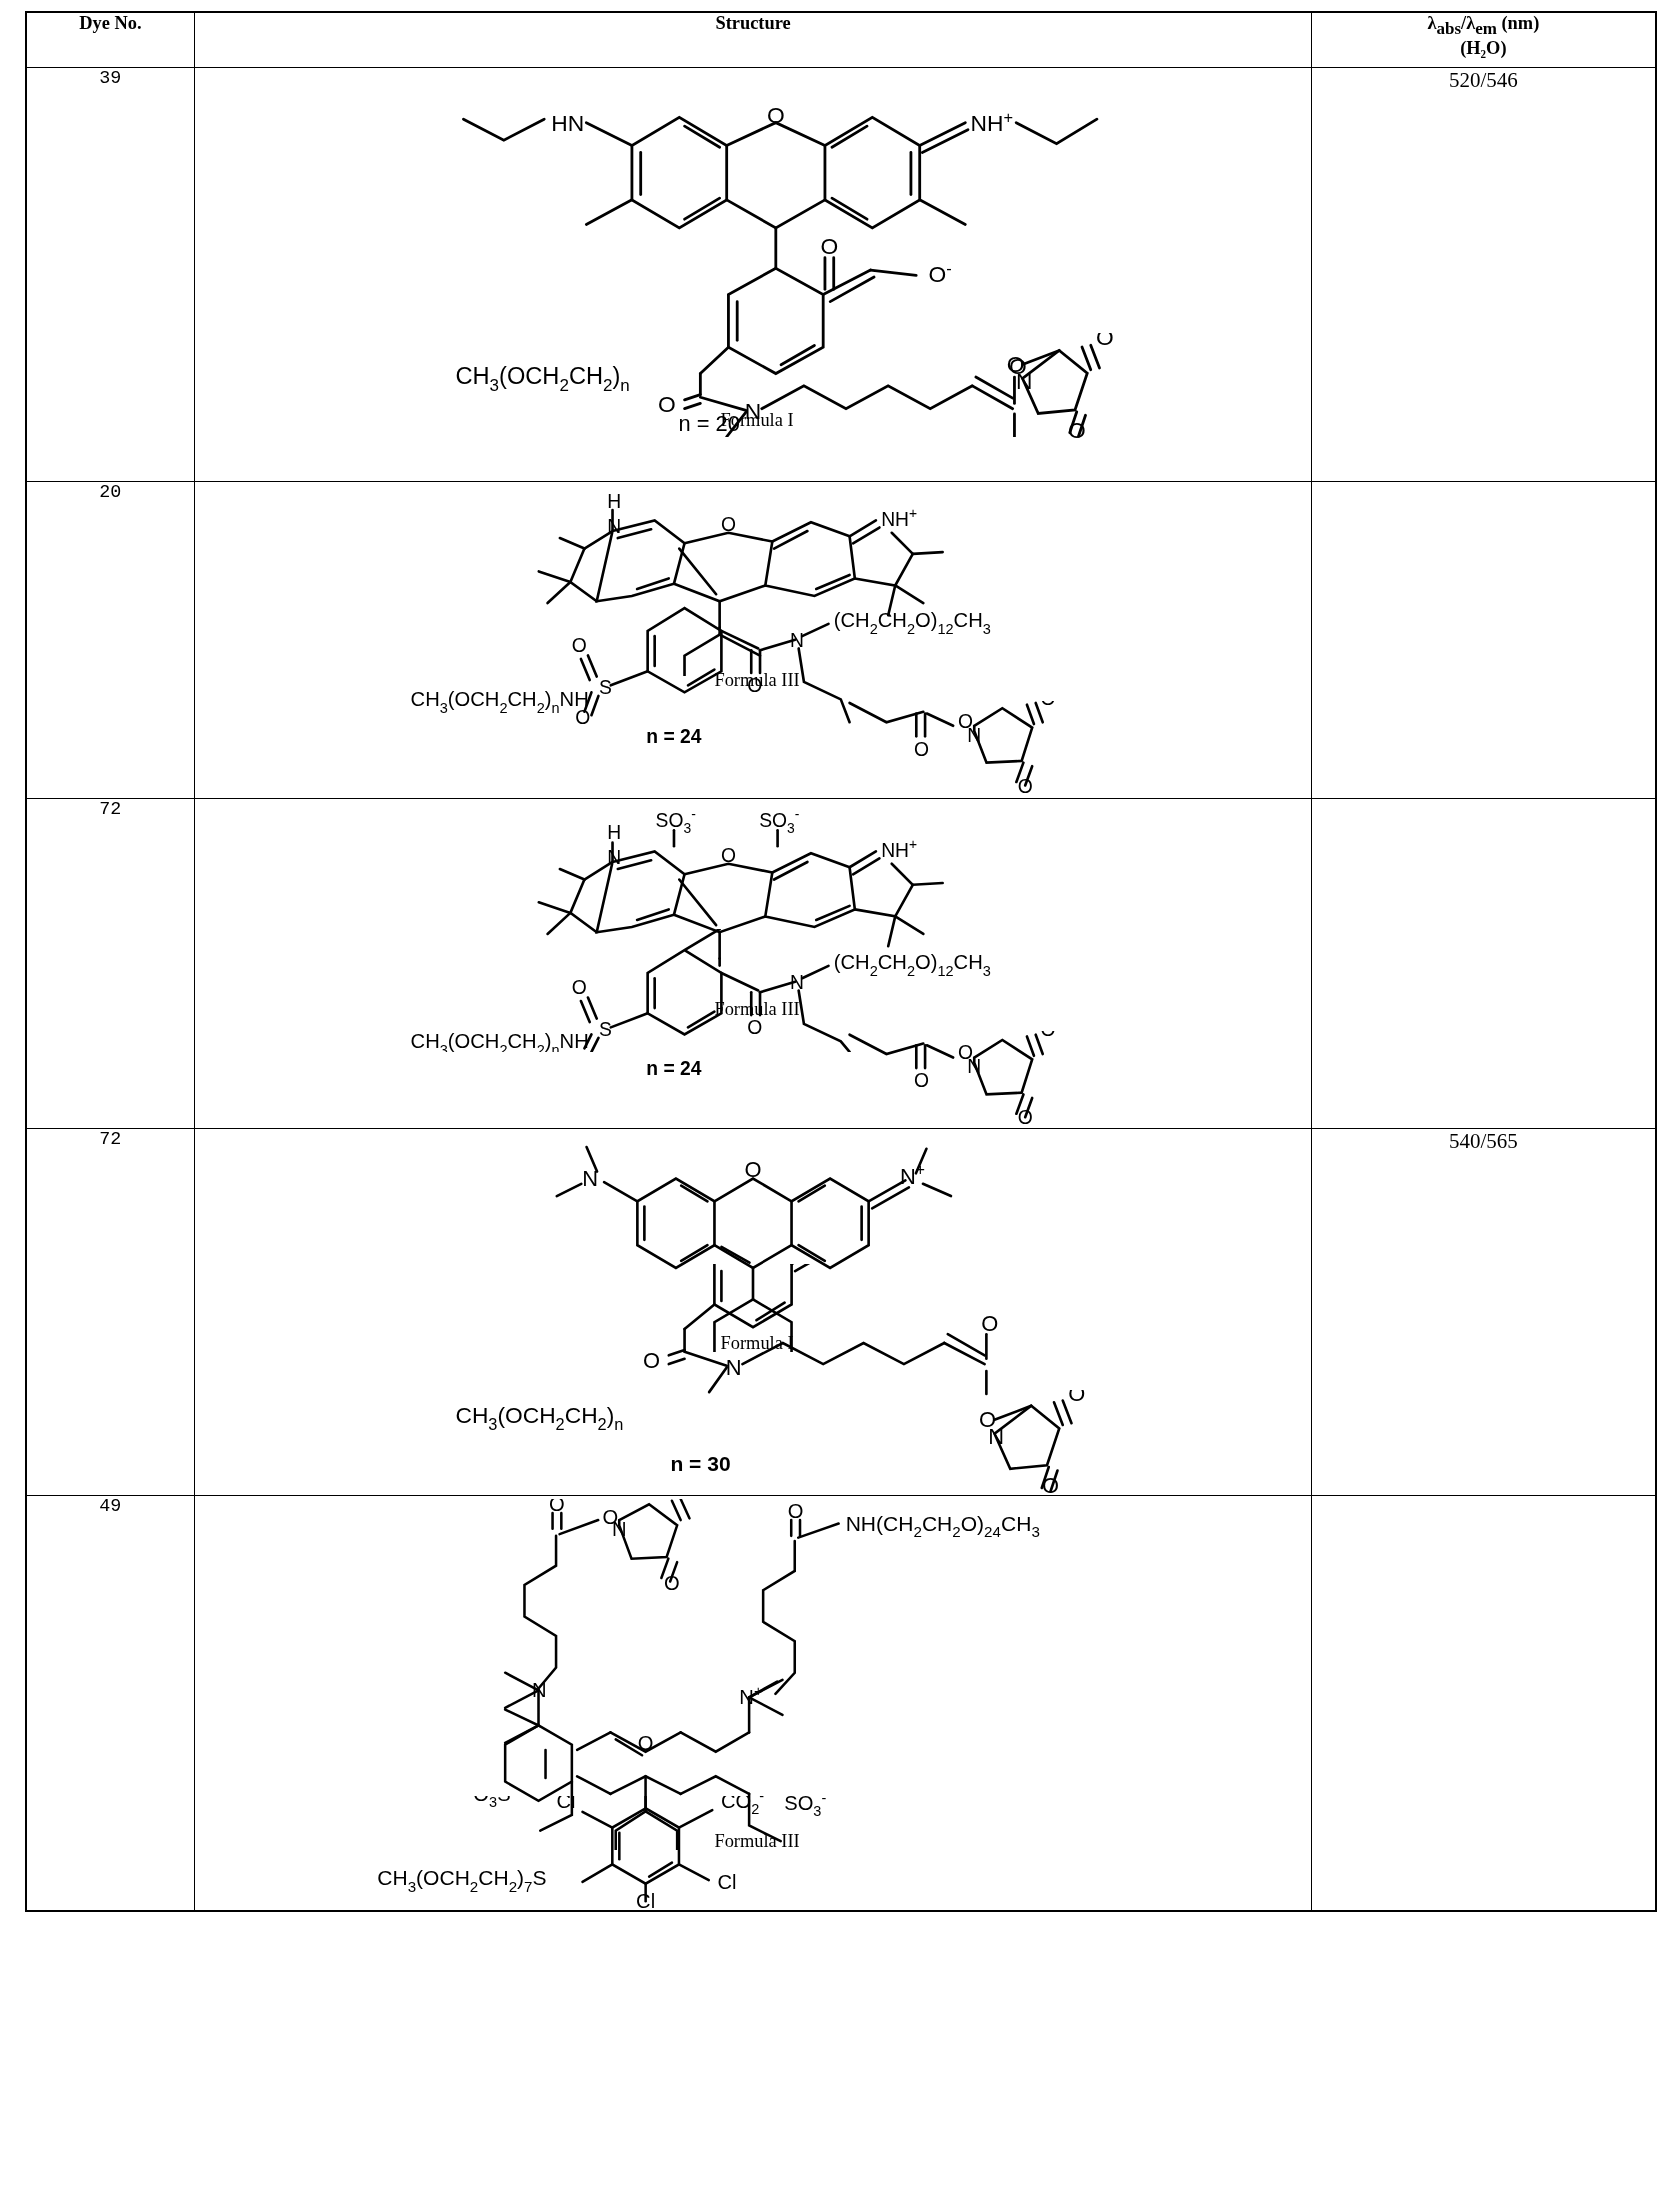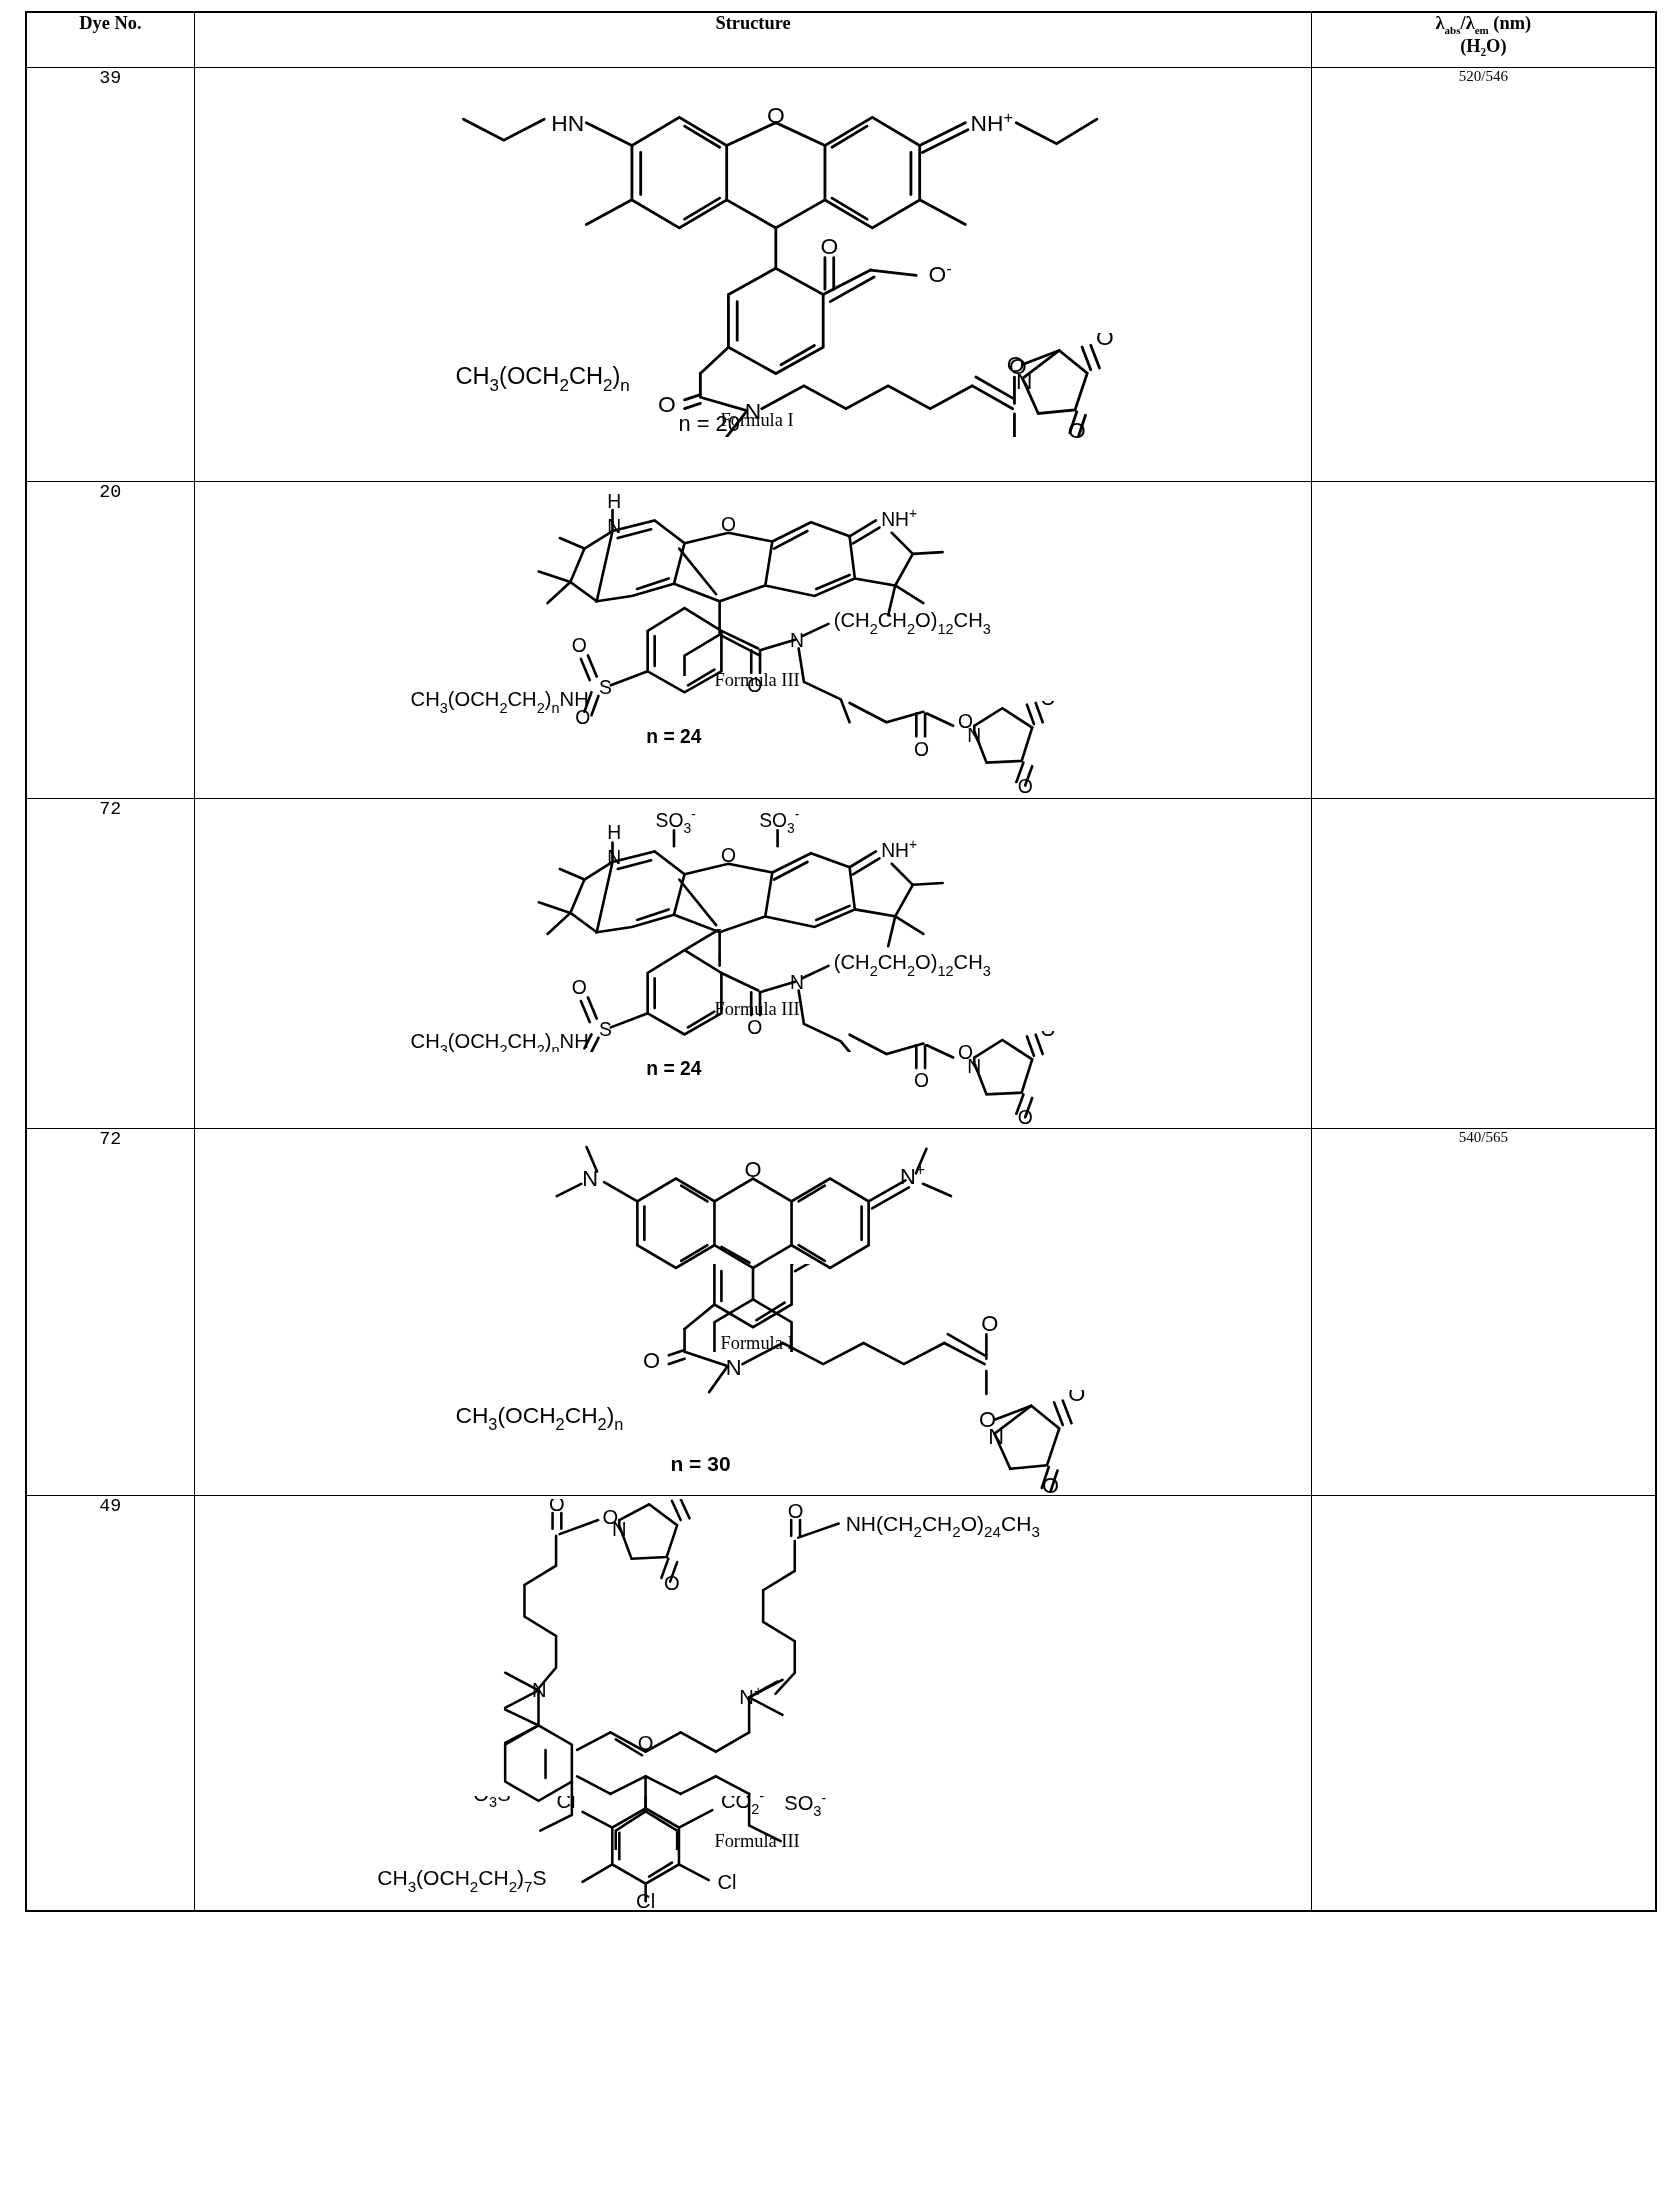--- a/index.html
+++ b/index.html
@@ -41,32 +41,32 @@
 
   thead th {
     text-align: center;
     font-weight: bold;
     font-size: 18.4px;
     height: 54px;
     vertical-align: middle;
     padding: 3.5px 1.8px;
     line-height: 1.15;
   }
-  th .sub { font-size: 11px; vertical-align: sub; }
+  th .sub { font-size: 17px; vertical-align: sub; }
   th .lam { font-style: normal; }
 
   td.dye-no {
     text-align: center;
     font-size: 18.4px;
     padding-top: 14px;
     font-family: Liberation Mono, monospace;
   }
   td.abs-cell {
     text-align: center;
-    font-size: 15px;
+    font-size: 21px;
     padding-top: 14px;
   }
   td.struct-cell {
     position: relative;
     padding: 0;
   }
   .struct-wrap {
     position: relative;
     width: 100%;
   }

